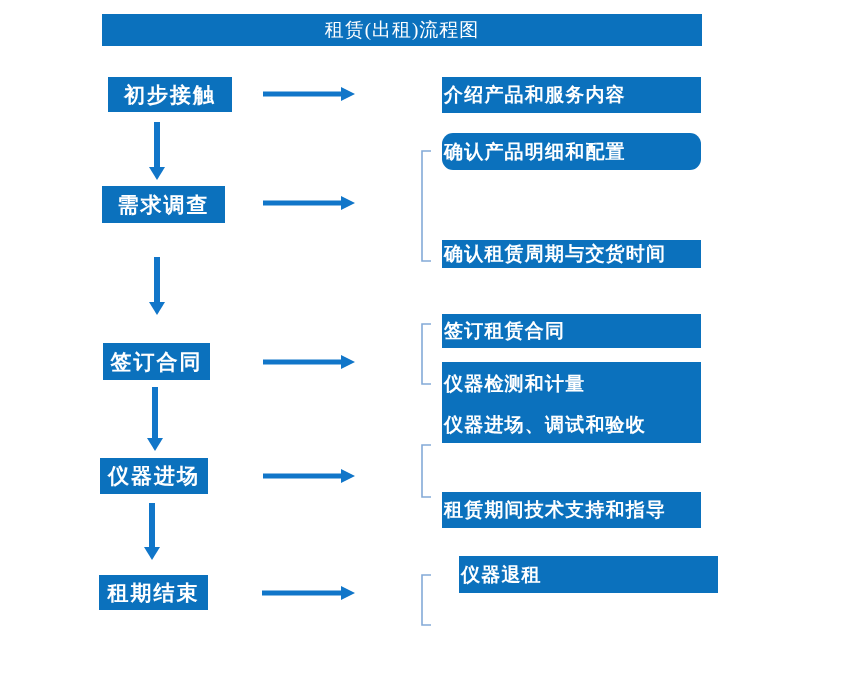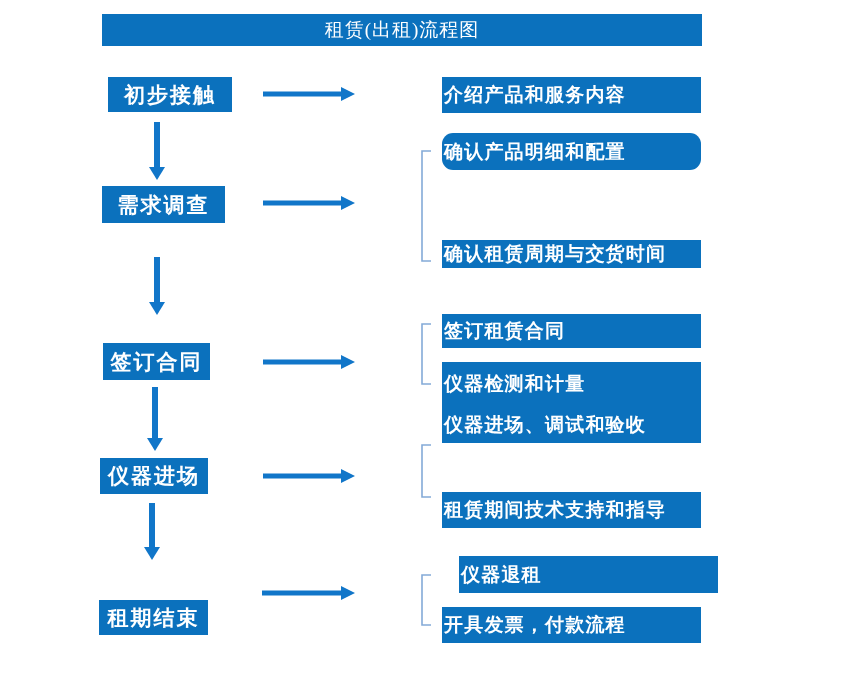--- a/index.html
+++ b/index.html
@@ -75,21 +75,21 @@
   </div>
   <div class="step-box" style="left:102px; top:186px; width:123px; height:37px;">
     <span>需求调查</span>
   </div>
   <div class="step-box" style="left:103px; top:343px; width:107px; height:37px;">
     <span>签订合同</span>
   </div>
   <div class="step-box" style="left:100px; top:458px; width:108px; height:36px;">
     <span>仪器进场</span>
   </div>
-  <div class="step-box" style="left:99px;  top:575px; width:109px; height:35px;margin-top:25px;">
+  <div class="step-box" style="left:99px;  top:575px; width:109px; height:35px;">
     <span>租期结束</span>
   </div>
 
   <div class="output-box" style="top:77px;  height:36px;">
     <span>介绍产品和服务内容</span>
   </div>
   <div class="output-box" style="top:133px; height:37px;border-radius:11px;">
     <span>确认产品明细和配置</span>
   </div>
   <div class="output-box" style="top:232px; height:28px;margin-top:8px;">
@@ -102,23 +102,20 @@
     <span>仪器检测和计量</span>
   </div>
   <div class="output-box" style="top:406px; height:37px;">
     <span>仪器进场、调试和验收</span>
   </div>
   <div class="output-box" style="top:492px; height:36px;">
     <span>租赁期间技术支持和指导</span>
   </div>
   <div class="output-box" style="top:556px; height:37px;margin-left:17px;">
     <span>仪器退租</span>
-  </div>
-  <div class="output-box" style="top:607px; height:36px;">
-    <span>开具发票，付款流程</span>
   </div>
 
   <svg class="connector-layer" width="844" height="688" viewBox="0 0 844 688">
 
     <g>
       <line class="arrow-shaft" x1="263" y1="94" x2="341" y2="94" stroke-width="5"></line>
       <polygon class="arrow-head" points="341,87 355,94 341,101"></polygon>
     </g>
     <g>
       <line class="arrow-shaft" x1="263" y1="203" x2="341" y2="203" stroke-width="5"></line>

